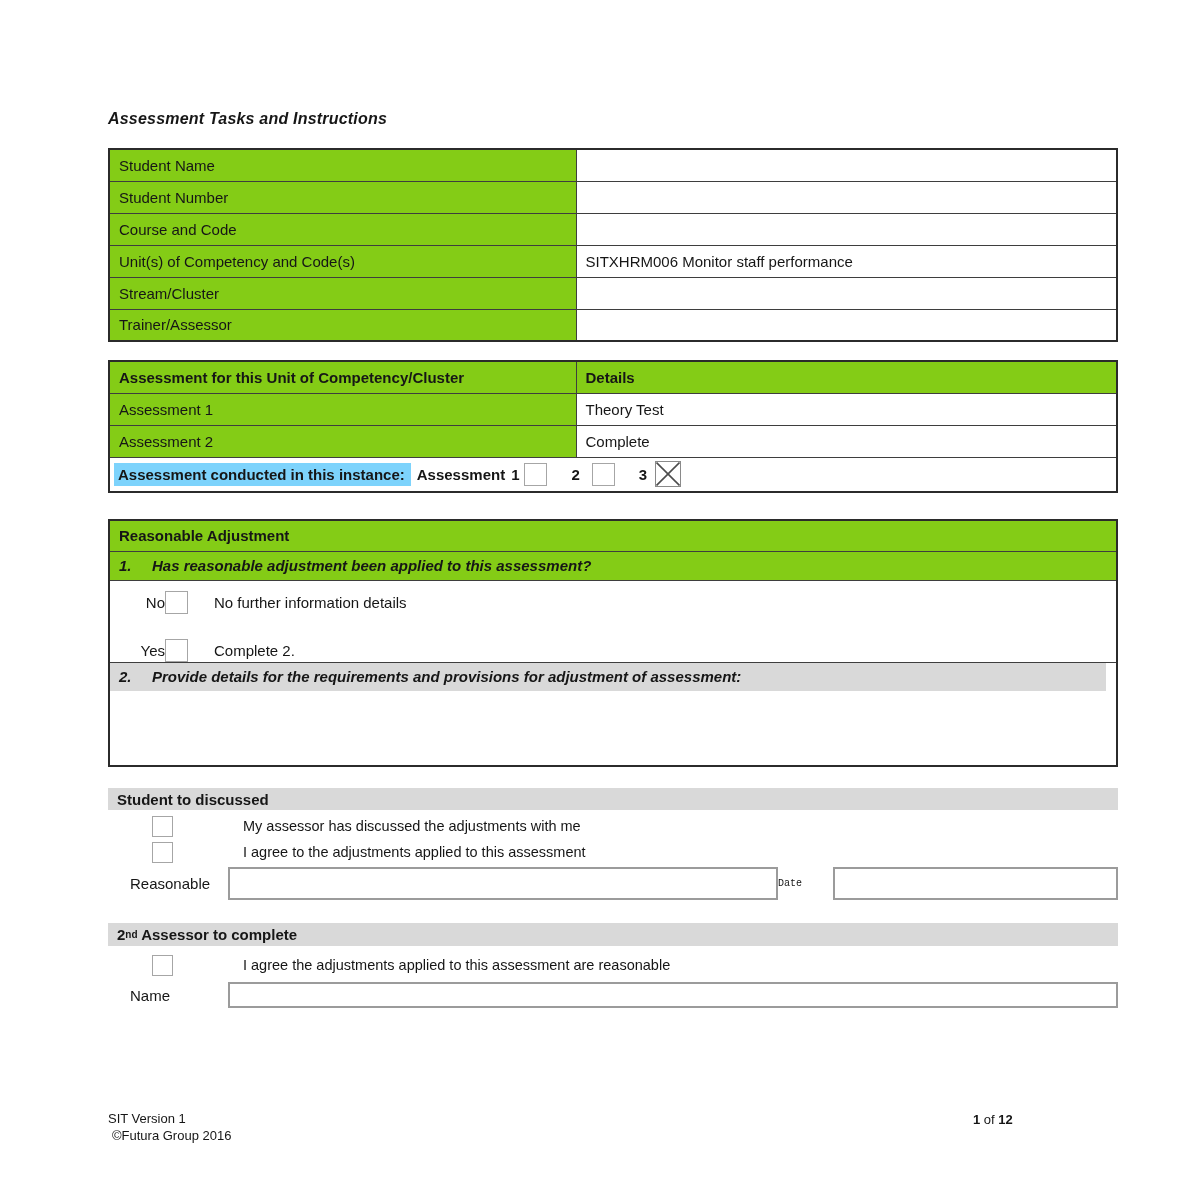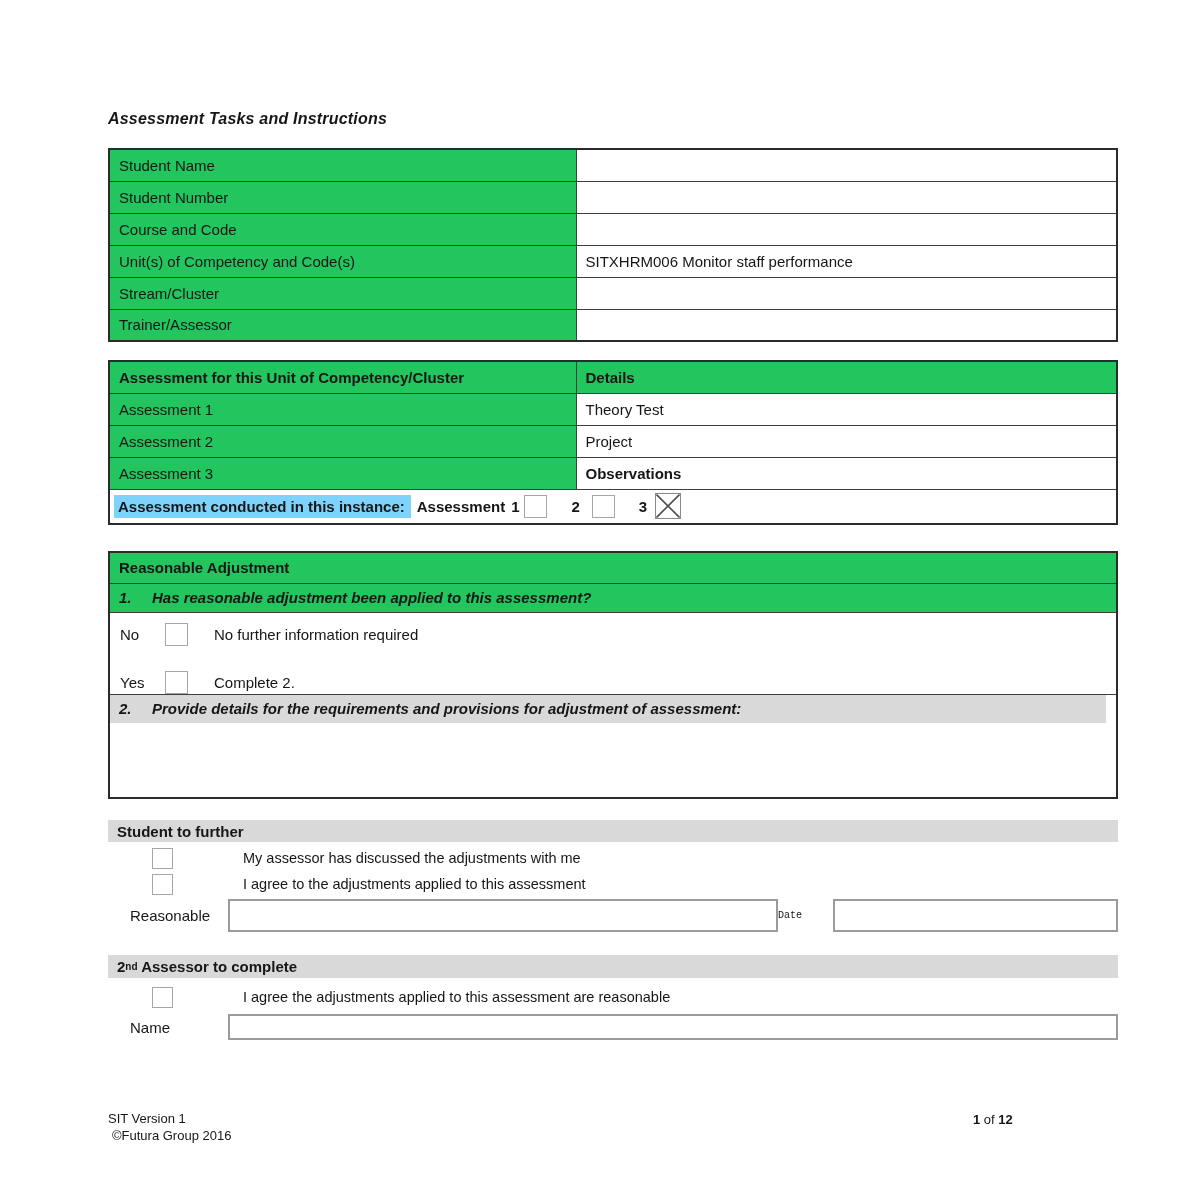--- a/index.html
+++ b/index.html
@@ -21,21 +21,21 @@
   table.tbl {
     width:100%; border-collapse:collapse; table-layout:fixed;
     border:2px solid #2b2b2b;
   }
   table.tbl td {
     border:1px solid #3e3e3e;
     font-size:15px; vertical-align:middle;
     padding:0 8px 0 9px;
     overflow:hidden; white-space:nowrap;
   }
-  .shade { background:#22c55e; }
+  .shade { background:#84cc16; }
   .bold  { font-weight:bold; }
 
   .t1 td { height:32px; }
   .t1 .c1 { width:467px; }
 
   .t2 { margin-top:18px; }
   .t2 td { height:32px; }
   .t2 .c1 { width:467px; }
   .t2 .conducted-cell { height:35px; padding-left:4px; }
 
@@ -65,21 +65,21 @@
   .t3 { margin-top:26px; }
   .t3 td { white-space:normal; }
   .t3 .hdr-row td { height:31px; font-weight:bold; }
   .t3 .q-row td { height:29px; }
   .q-line { display:flex; align-items:center; font-weight:bold; font-style:italic; font-size:15px; }
   .q-line .q-num { width:33px; flex:none; }
   .t3 .yn-cell { height:82px; padding:0; vertical-align:top; }
   .yn-row { display:flex; align-items:center; font-size:15px; }
   .yn-row.first { margin-top:10px; }
   .yn-row.second { margin-top:25px; }
-  .yn-label { margin-left:10px; width:45px; flex:none; }
+  .yn-label { margin-left:10px; width:45px; flex:none;text-align:right; }
   .yn-text { margin-left:26px; }
   .t3 .q2-cell { height:104px; padding:0; vertical-align:top; }
   .q2-band {
     background:#d9d9d9; height:28px; width:calc(100% - 10px);
     display:flex; align-items:center; padding-left:9px;
   }
 
   
   .band {
     margin-top:21px; background:#d9d9d9; height:22px;
@@ -150,25 +150,21 @@
         <tr>
       <td class="c1 shade bold">Assessment for this Unit of Competency/Cluster</td>
       <td class="shade bold">Details</td>
     </tr>
     <tr>
       <td class="c1 shade">Assessment 1</td>
       <td>Theory Test</td>
     </tr>
     <tr>
       <td class="c1 shade">Assessment 2</td>
-      <td>Project</td>
-    </tr>
-    <tr>
-      <td class="c1 shade">Assessment 3</td>
-      <td class="bold">Observations</td>
+      <td>Complete</td>
     </tr>
     <tr>
       <td class="conducted-cell" colspan="2">
         <div class="conducted">
           <span class="hl-label">Assessment conducted in this instance:</span>
           <span class="prefix">Assessment</span>
           <span class="box-gap1" style="margin-left:6px;">1</span>
           <span class="cb box-gap1"></span>
           <span class="num-gap">2</span>
           <span class="cb box-gap2"></span>
@@ -196,21 +192,21 @@
           <span class="q-num">1.</span>
           <span>Has reasonable adjustment been applied to this assessment?</span>
         </div>
       </td>
     </tr>
     <tr>
       <td class="yn-cell">
         <div class="yn-row first">
           <span class="yn-label">No</span>
           <span class="cb"></span>
-          <span class="yn-text">No further information required</span>
+          <span class="yn-text">No further information details</span>
         </div>
         <div class="yn-row second">
           <span class="yn-label">Yes</span>
           <span class="cb"></span>
           <span class="yn-text">Complete 2.</span>
         </div>
       </td>
     </tr>
     <tr>
       <td class="q2-cell">
@@ -219,21 +215,21 @@
             <span class="q-num">2.</span>
             <span>Provide details for the requirements and provisions for adjustment of assessment:</span>
           </div>
         </div>
         <div style="height:72px;"></div>
       </td>
     </tr>
   </tbody>
     </table>
 
-  <div class="band">Student to further</div>
+  <div class="band">Student to discussed</div>
 
   <div class="cbrow">
     <span class="cb cb-sm"></span>
     <span class="cb-text">My assessor has discussed the adjustments with me</span>
   </div>
   <div class="cbrow" style="margin-top:2px;">
     <span class="cb cb-sm"></span>
     <span class="cb-text">I agree to the adjustments applied to this assessment</span>
   </div>
 

